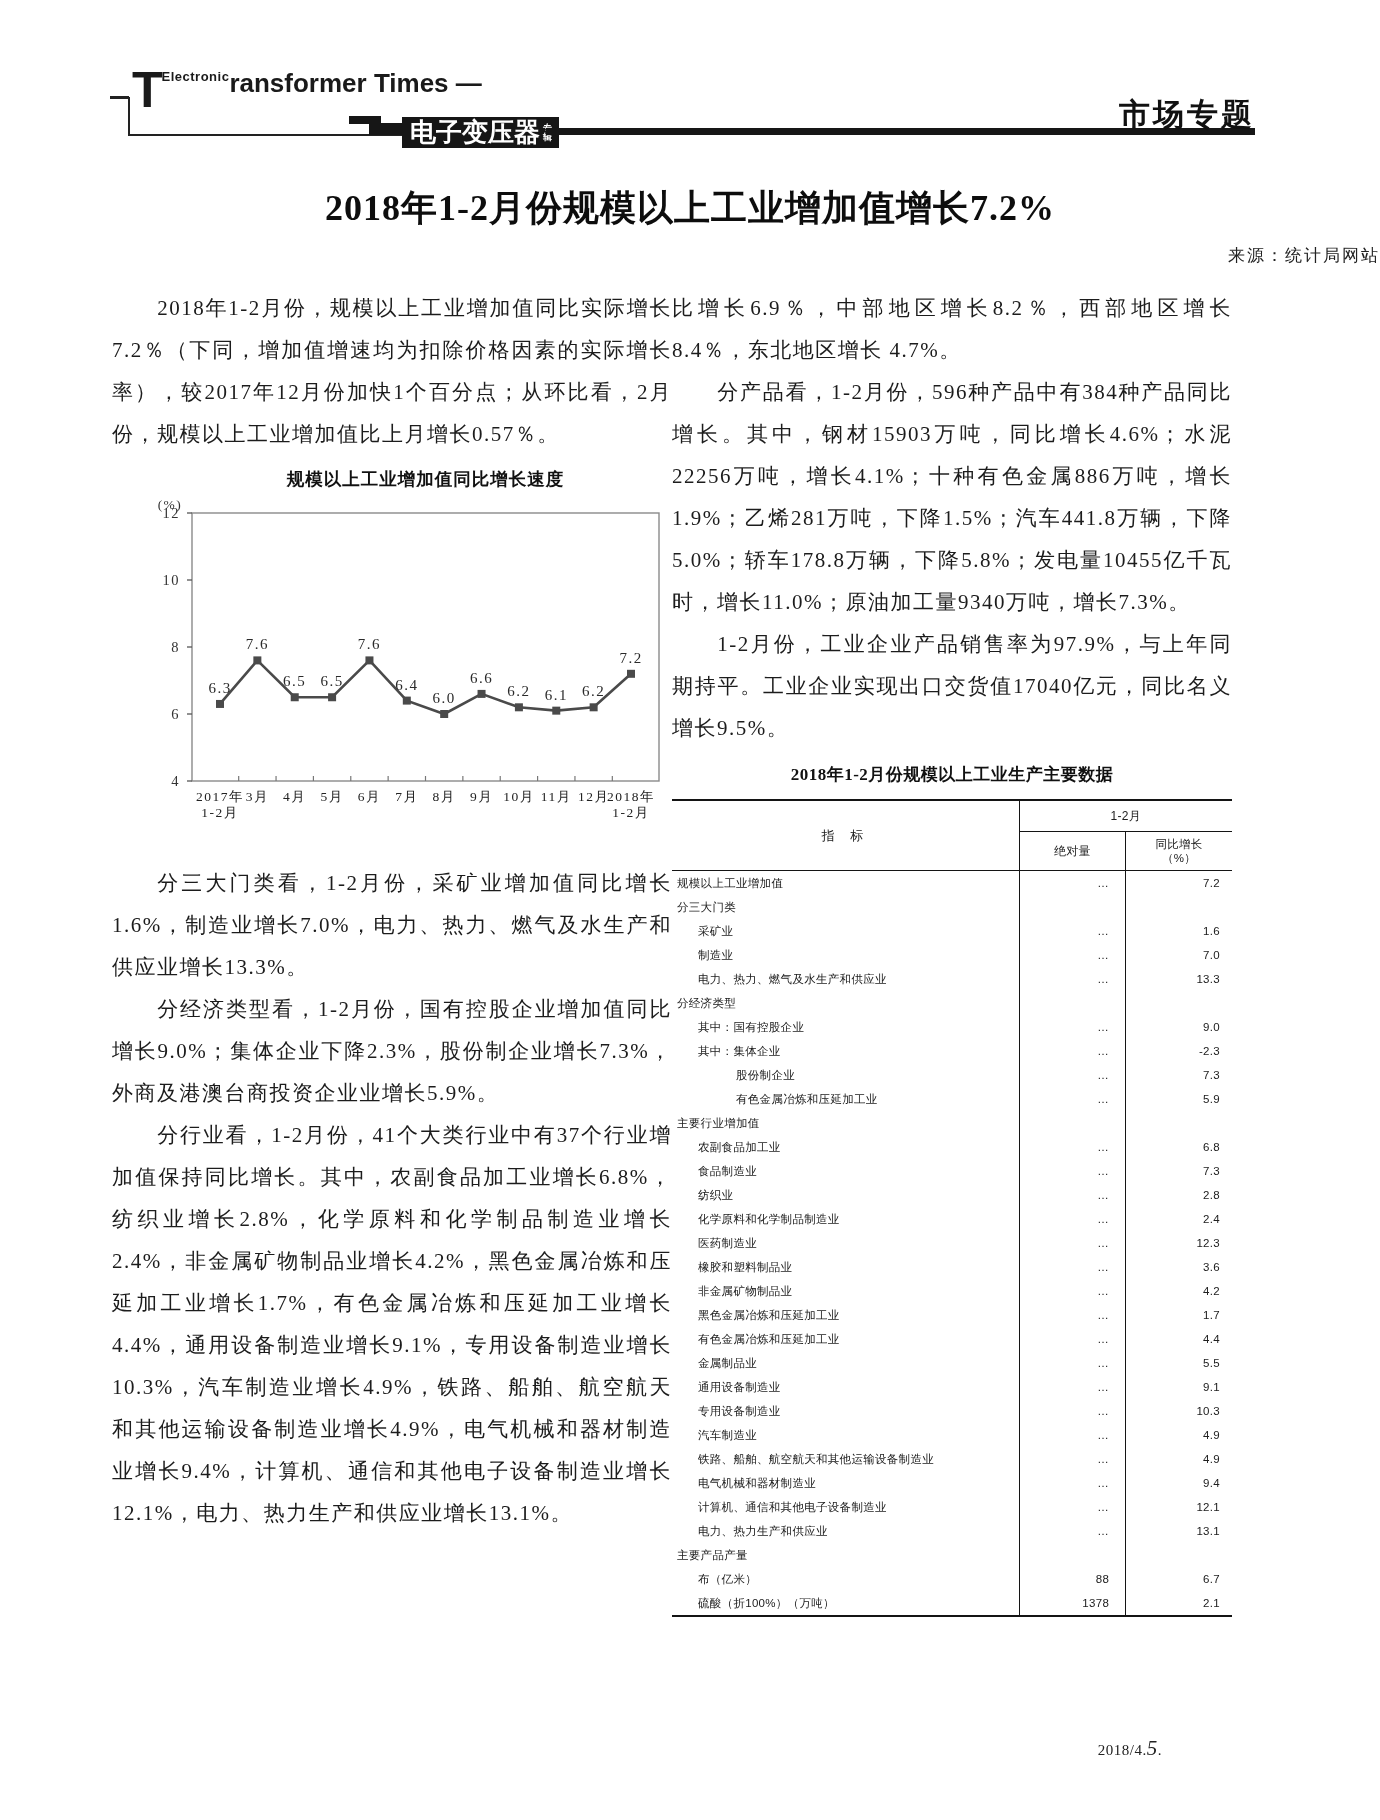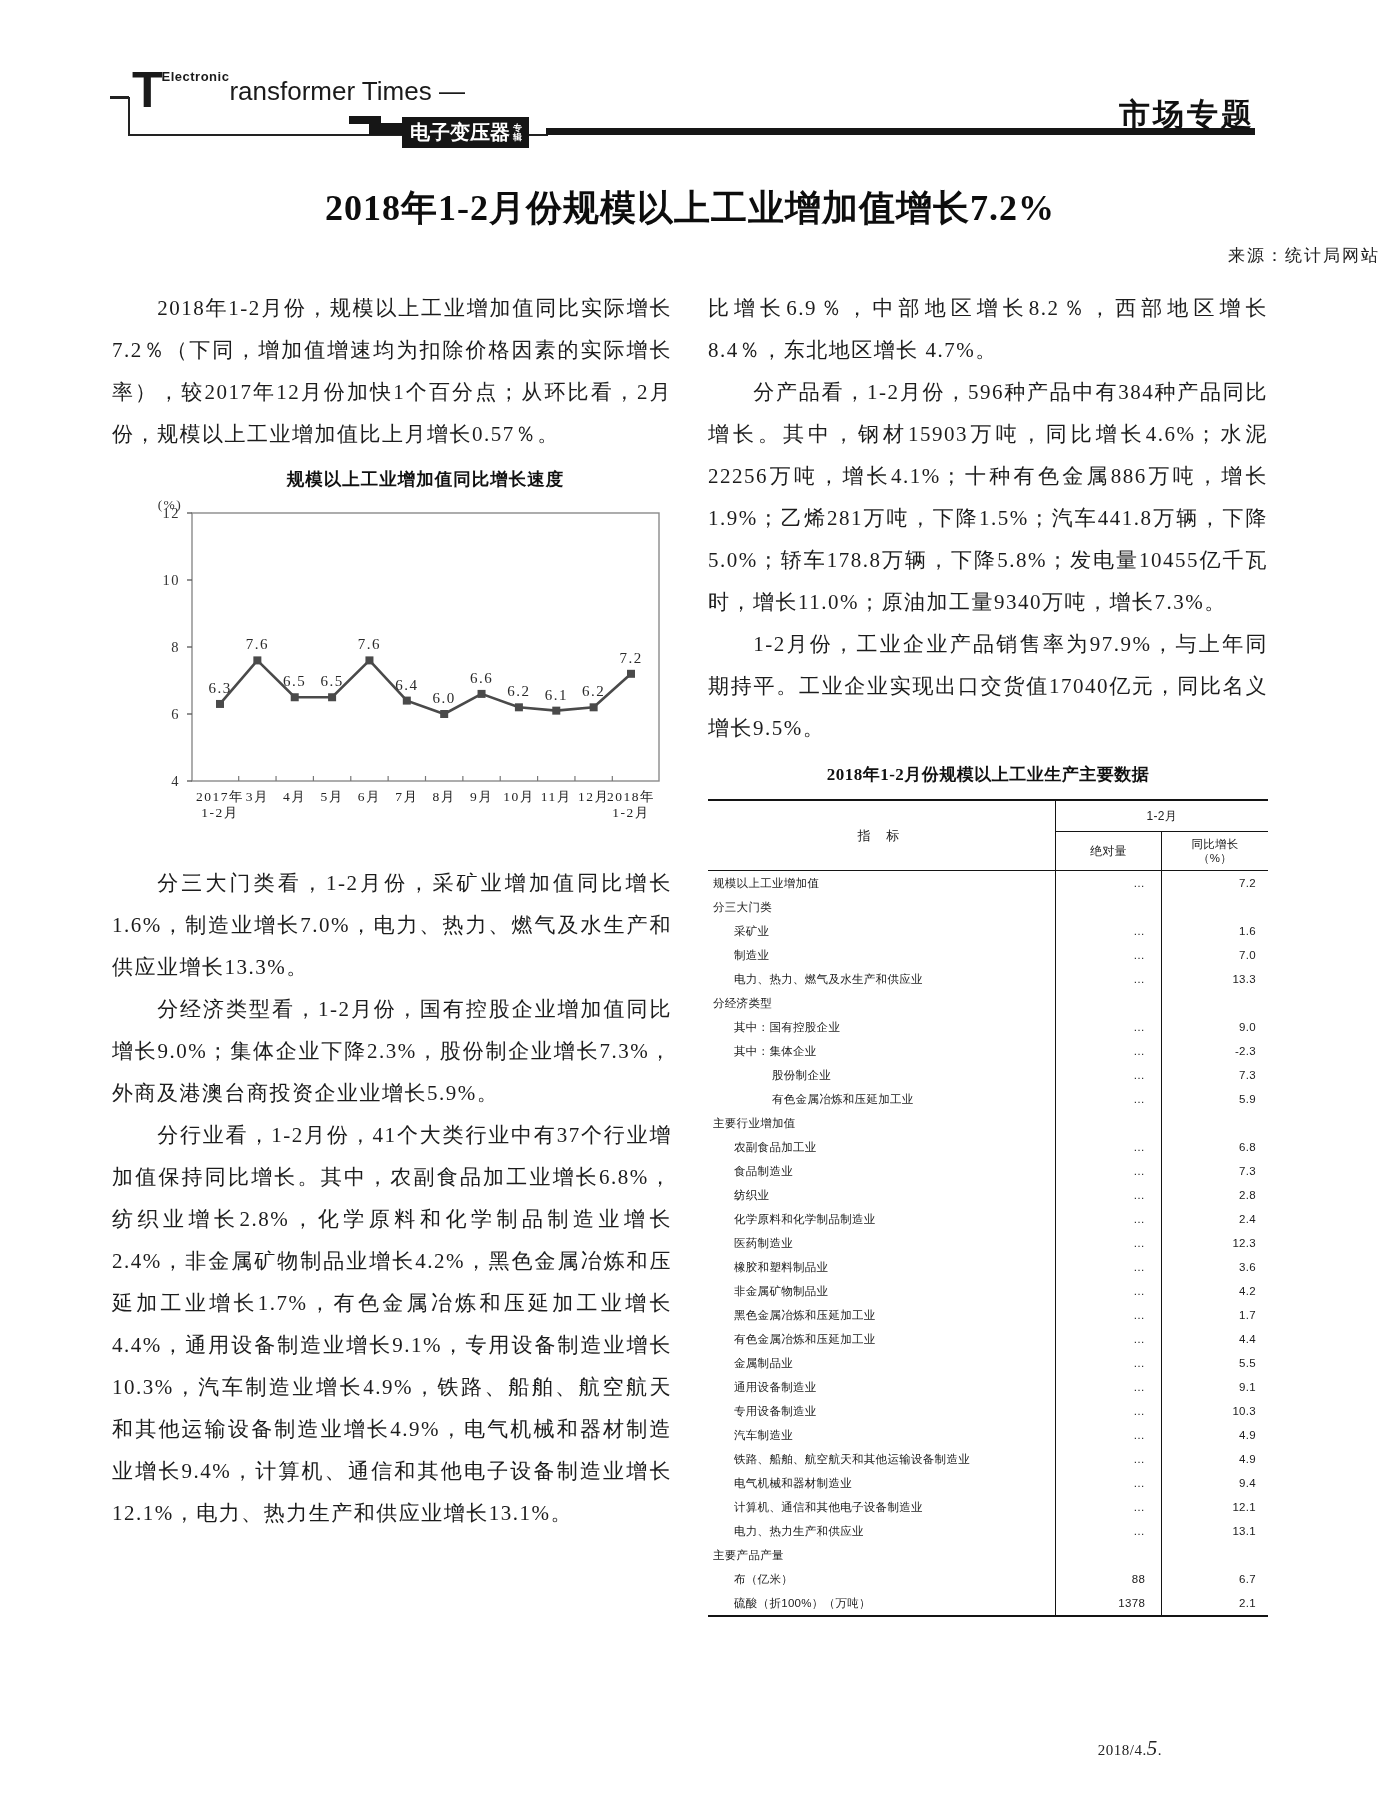--- a/index.html
+++ b/index.html
@@ -5,43 +5,43 @@
   html,body{margin:0;padding:0;background:#e8e8e8;}
   .page{position:relative;width:1380px;height:1820px;background:#ffffff;margin:0 auto;
         font-family:"Liberation Serif","DejaVu Serif",serif;color:#1f1f1f;overflow:hidden;}
 
   
   .logo{position:absolute;left:132px;top:70px;display:flex;align-items:flex-start;color:#1a1a1a;
         font-family:"Liberation Sans","DejaVu Sans",sans-serif;}
   .logo-t{font-size:50px;font-weight:bold;line-height:0.82;letter-spacing:-2px;}
   .logo-col{display:flex;flex-direction:row;margin-left:1px;}
   .logo-electronic{font-size:13px;font-weight:bold;letter-spacing:0.5px;line-height:13px;}
-  .logo-main{font-size:26px;font-weight:normal;letter-spacing:0px;line-height:26px;margin-top:8px;}
+  .logo-main{font-size:26px;font-weight:bold;letter-spacing:0px;line-height:26px;margin-top:0px;}
   .hdash{position:absolute;left:110px;top:96px;width:19px;height:3px;background:#222;}
   .hline-l{position:absolute;left:128px;top:97px;width:418px;height:37px;
            border-left:2px solid #222;border-bottom:2px solid #222;}
   .step1{position:absolute;left:349px;top:116px;width:32px;height:8px;background:#161616;}
   .step2{position:absolute;left:369px;top:123px;width:42px;height:12px;background:#161616;}
   .badge{position:absolute;left:402px;top:117px;height:31px;background:#161616;color:#fff;
          display:flex;align-items:center;padding:0 7px 0 8px;
          font-family:"Liberation Sans","DejaVu Sans",sans-serif;}
-  .badge-main{font-size:20px;font-weight:bold;letter-spacing:0px;}
+  .badge-main{font-size:26px;font-weight:bold;letter-spacing:0px;}
   .badge-sub{display:flex;flex-direction:column;margin-left:3px;font-size:9px;line-height:9px;font-weight:bold;}
   .hbar{position:absolute;left:546px;top:128px;width:709px;height:7px;background:#161616;}
   .section-title{position:absolute;right:125px;top:94px;font-size:31px;font-weight:bold;letter-spacing:3px;
                  color:#111;font-family:"Liberation Sans","DejaVu Sans",sans-serif;}
 
   
   .art-title{position:absolute;left:0;top:184px;width:100%;text-align:center;
              font-size:36px;font-weight:bold;color:#0d0d0d;letter-spacing:1px;}
   .art-source{position:absolute;left:0;top:244px;width:100%;text-align:right;
               font-size:17px;color:#222;letter-spacing:2px;}
 
   
-  .columns{position:absolute;left:112px;top:287px;width:1156px;display:flex;gap:36px;}
+  .columns{position:absolute;left:112px;top:287px;width:1156px;display:flex;}
   .col{width:560px;font-size:21px;line-height:42px;letter-spacing:1.5px;text-align:justify;color:#1c1c1c;}
   .col p{margin:0;}
   .col p.indent{text-indent:2.15em;}
 
   
   .chart-wrap{margin:8px 0 10px 0;}
   .chart-title-text{font-family:"Liberation Sans","DejaVu Sans",sans-serif;font-weight:bold;}
 
   
   .tbl-title{margin:14px 0 12px 0;text-align:center;font-size:17px;font-weight:bold;letter-spacing:0.5px;

